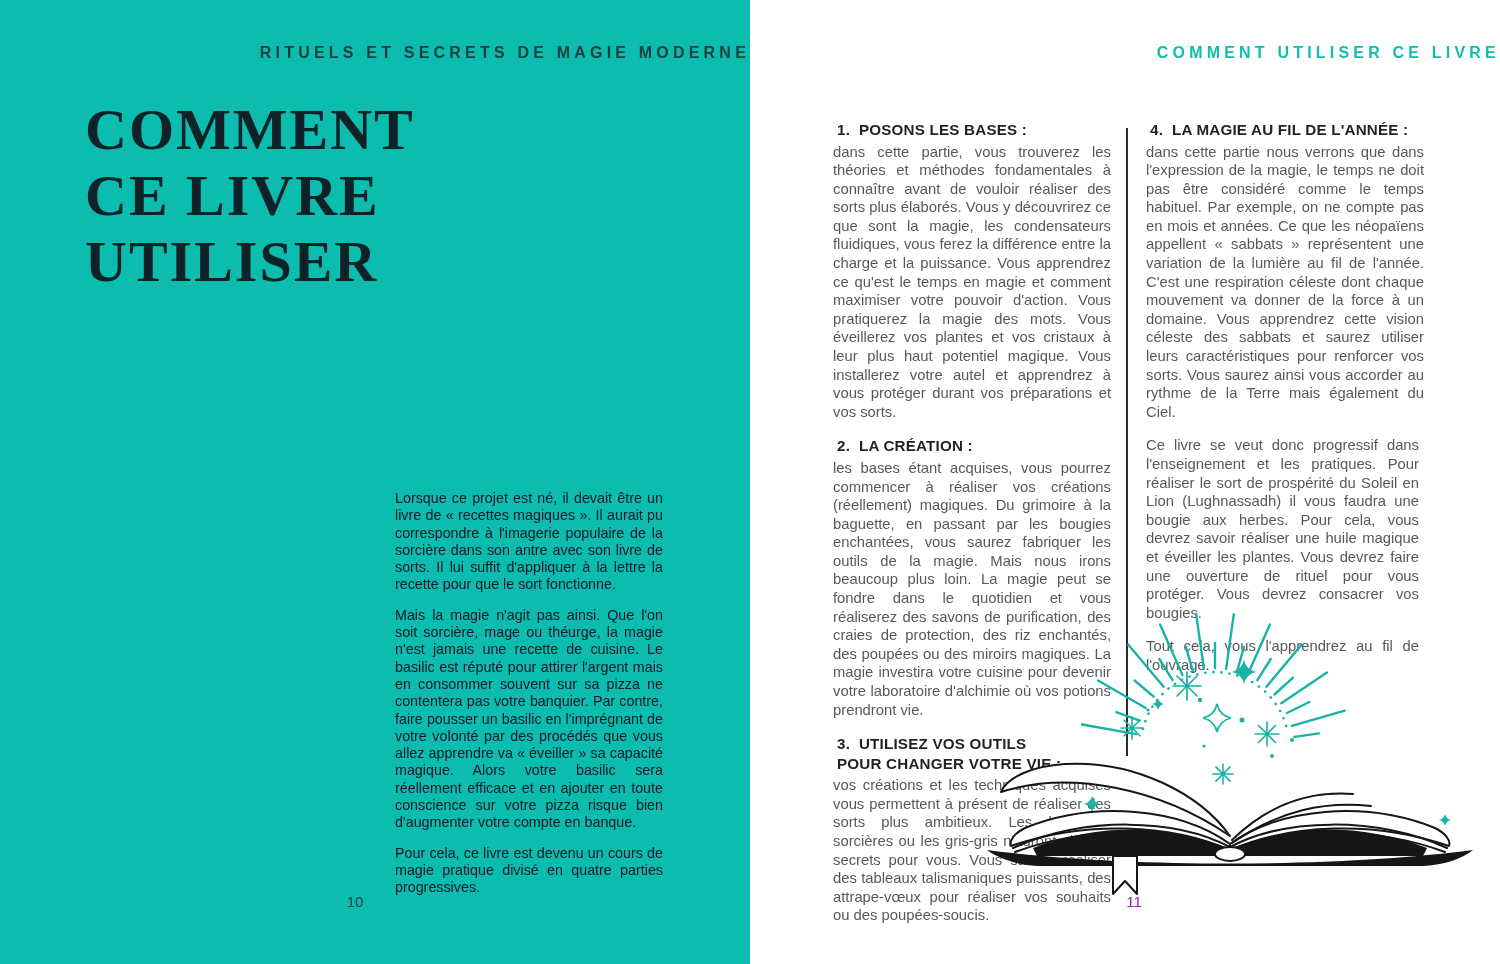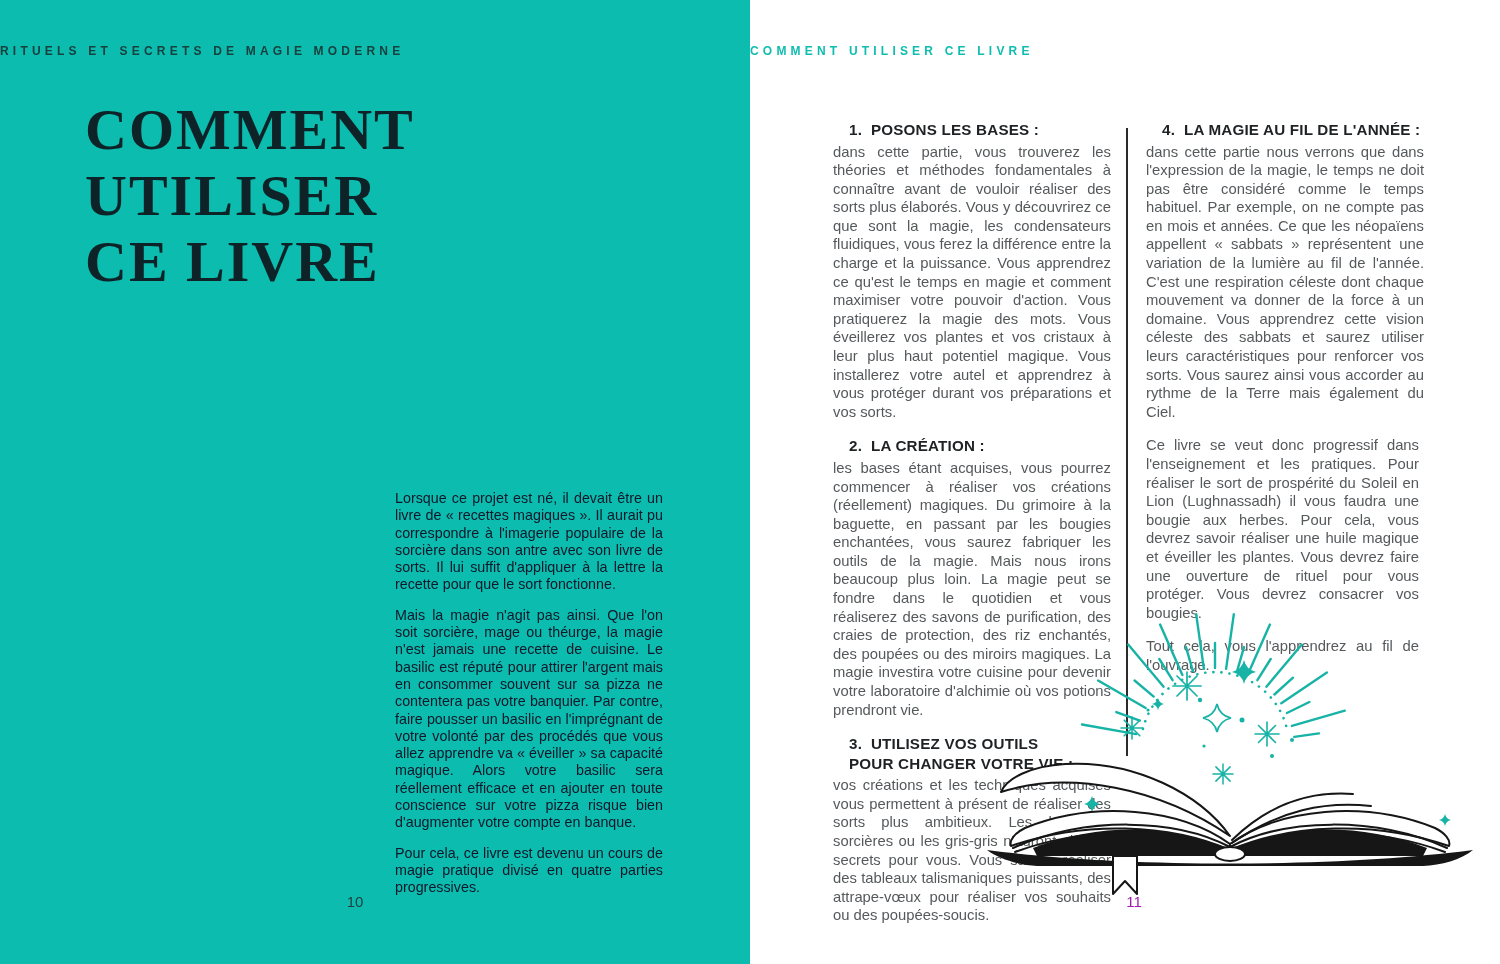--- a/index.html
+++ b/index.html
@@ -6,22 +6,22 @@
   body {
     width:1500px; height:964px; position:relative; overflow:hidden;
     font-family:"Liberation Sans", sans-serif; background:#ffffff;
   }
   .spread { position:absolute; inset:0; }
   .page { position:absolute; top:0; height:964px; width:750px; }
   .page-left  { left:0; background:#0cbcae; }
   .page-right { left:750px; background:#ffffff; }
 
   .running-head {
-    position:absolute; top:44px; left:0; width:100%; text-align:left;
-    font-size:12px; font-weight:bold; letter-spacing:4.2px; white-space:nowrap;
+    position:absolute; top:44px; left:0; width:100%; text-align:right;
+    font-size:16px; font-weight:bold; letter-spacing:4.2px; white-space:nowrap;
   }
   .page-left  .running-head { color:#16413f; }
   .page-right .running-head { color:#0fbdb0; }
 
   .title {
     position:absolute; left:85px; top:97px; margin:0;
     font-family:"Liberation Serif", serif; font-weight:700;
     font-size:58px; line-height:66px; letter-spacing:2px; color:#0e2328;
   }
   .title span { display:block; }
@@ -34,21 +34,21 @@
   .intro p { margin:0 0 13px 0; }
 
   .col {
     position:absolute; top:120px; width:278px;
     font-size:14.8px; line-height:18.6px; color:#55595b;
     text-align:justify; hyphens:auto;
   }
   .col-1 { left:83px; }
   .col-2 { left:396px; }
   .sec-head {
-    margin:0 0 3px 16px; font-size:15.2px; line-height:19.5px;
+    margin:0 0 3px 4px; font-size:15.2px; line-height:19.5px;
     color:#1e2224; font-weight:700; letter-spacing:0.2px; text-align:left;
   }
   .sec-head span { display:block; }
   .sec-body { margin:0 0 15px 0; }
   .col p.para { margin:0 5px 15px 0; }
 
   .divider {
     position:absolute; left:376px; top:128px; width:1.5px; height:628px;
     background:#2b2b2b;
   }
@@ -62,22 +62,22 @@
 </head>
 <body>
 
 <div class="spread">
 
   <section class="page page-left">
     <div class="running-head">RITUELS ET SECRETS DE MAGIE MODERNE</div>
 
     <h1 class="title">
       <span>COMMENT</span>
+      <span>CE LIVRE</span>
       <span>UTILISER</span>
-      <span>CE LIVRE</span>
     </h1>
 
     <div class="intro">
       <p>Lorsque ce projet est né, il devait être un livre de «&nbsp;recettes magiques&nbsp;». Il aurait pu correspondre à l'imagerie populaire de la sorcière dans son antre avec son livre de sorts. Il lui suffit d'appliquer à la lettre la recette pour que le sort fonctionne.</p>
       <p>Mais la magie n'agit pas ainsi. Que l'on soit sorcière, mage ou théurge, la magie n'est jamais une recette de cuisine. Le basilic est réputé pour attirer l'argent mais en consommer souvent sur sa pizza ne contentera pas votre banquier. Par contre, faire pousser un basilic en l'imprégnant de votre volonté par des procédés que vous allez apprendre va «&nbsp;éveiller&nbsp;» sa capacité magique. Alors votre basilic sera réellement efficace et en ajouter en toute conscience sur votre pizza risque bien d'augmenter votre compte en banque.</p>
       <p>Pour cela, ce livre est devenu un cours de magie pratique divisé en quatre parties progressives.</p>
     </div>
 
     <div class="pagenum pagenum-left">10</div>
   </section>

